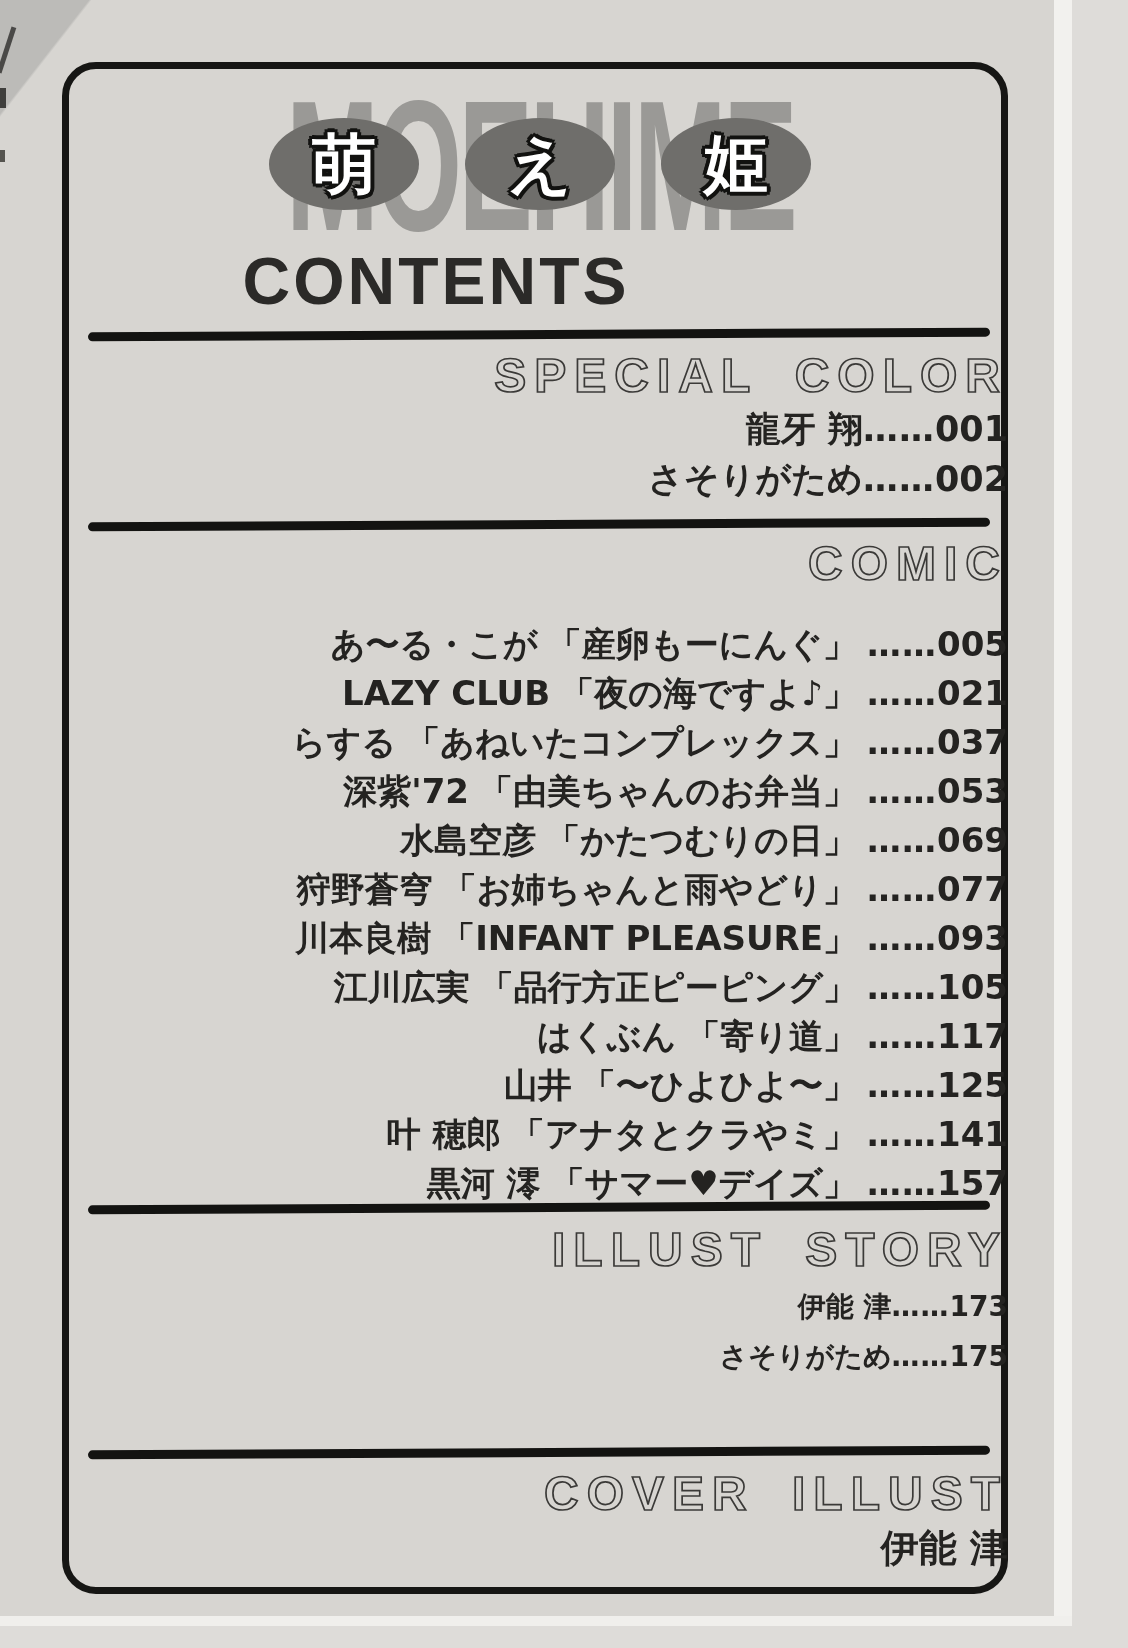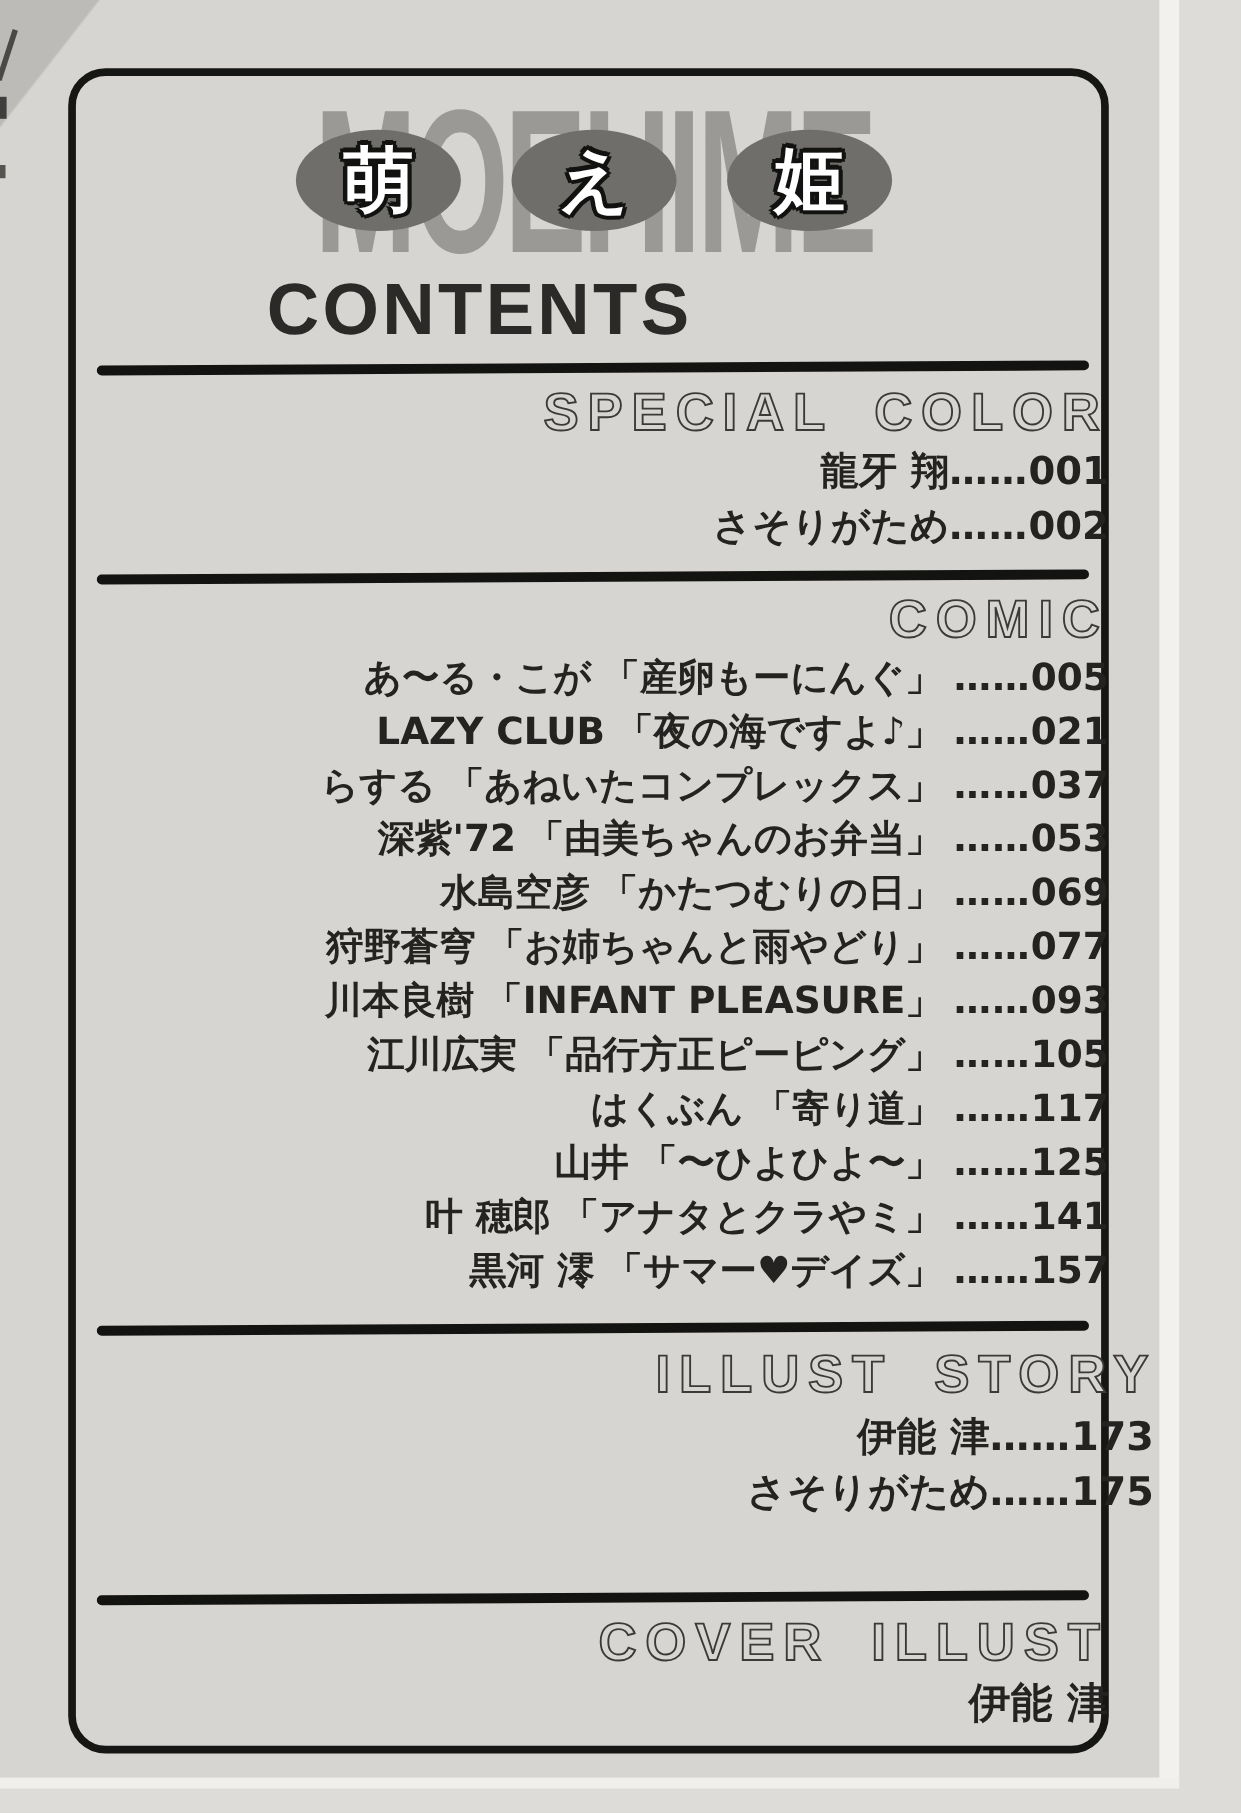--- a/index.html
+++ b/index.html
@@ -65,26 +65,26 @@
   }
   .bar1{top:330px;} .bar2{top:520px;} .bar3{top:1203px;} .bar4{top:1448px;}
 
   .section-label{
     position:absolute;left:62px;width:946px;text-align:right;
     font-family:"Liberation Sans","DejaVu Sans",sans-serif;
     font-weight:bold;font-size:48px;line-height:48px;
     letter-spacing:8px;word-spacing:16px;
     color:#d7d5d1;-webkit-text-stroke:1.7px #3b3a38;
   }
-  .label-s1{top:352px;} .label-s2{top:540px;} .label-s3{top:1226px;padding-left:44px;} .label-s4{top:1470px;}
+  .label-s1{top:352px;} .label-s2{top:540px;} .label-s3{top:1226px;} .label-s4{top:1470px;}
 
   .rows{position:absolute;left:62px;width:946px;text-align:right;color:#242321;font-weight:bold;}
   .rows-s1{top:404px;font-size:35px;line-height:50px;}
-  .rows-s2{top:592px;font-size:34px;line-height:49px;}
-  .rows-s3{top:1282px;font-size:36px;line-height:50px;margin-left:41px;}
+  .rows-s2{top:620px;font-size:34px;line-height:49px;}
+  .rows-s3{top:1282px;font-size:28px;line-height:50px;}
   .rows-s4{top:1526px;font-size:38px;line-height:44px;}
   .row{white-space:nowrap;}
   .row .title{margin-left:10px;margin-right:10px;}
   .row .leader{letter-spacing:1px;}
 </style>
 </head>
 <body>
 
 <div class="paper">
   <div class="corner-fold"></div>

